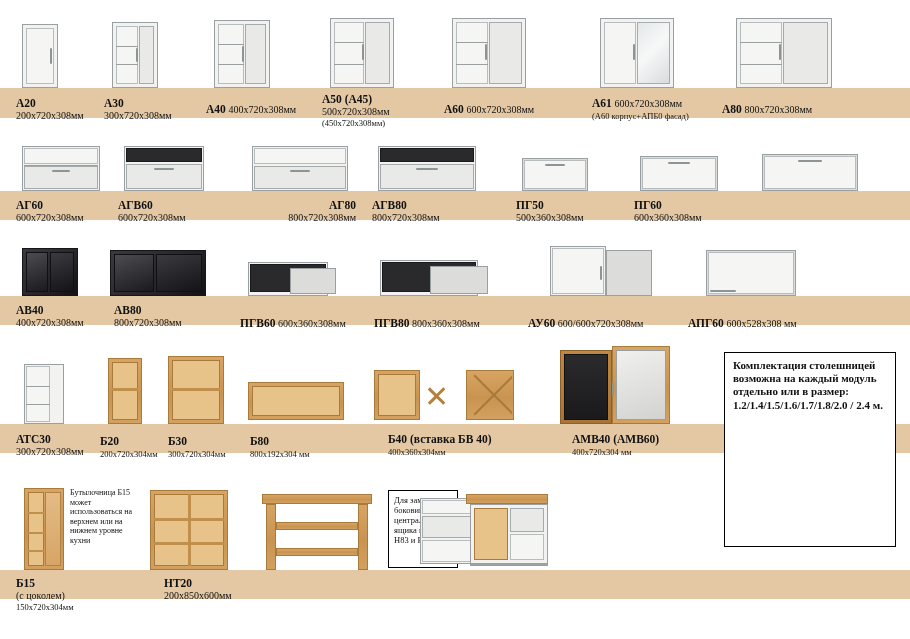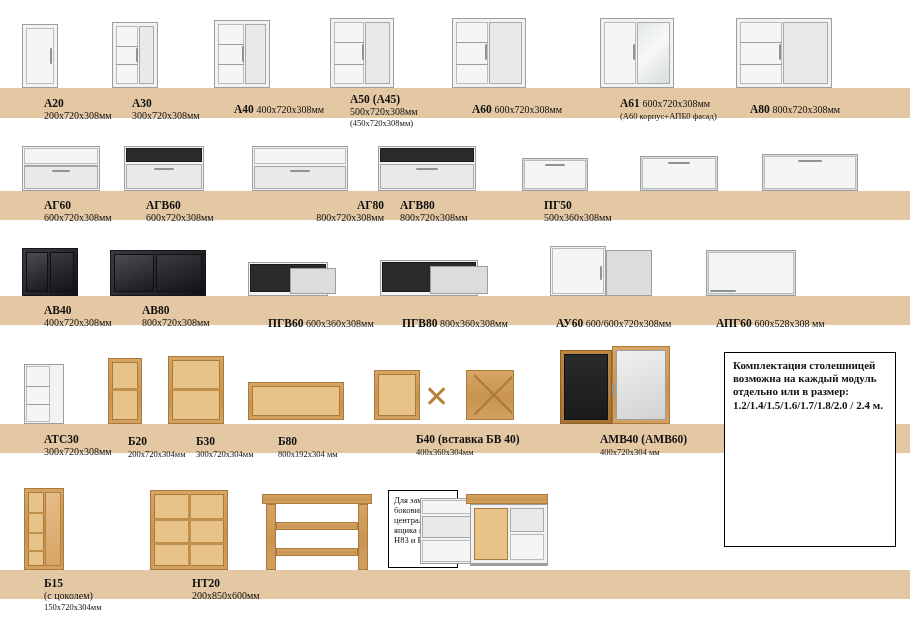--- a/index.html
+++ b/index.html
@@ -8,21 +8,21 @@
     background:#ffffff;
     font-family:"Liberation Serif", serif;
     color:#111;
     overflow:hidden;
     position:relative;
   }
   .page{position:relative;width:910px;height:639px;}
 
   
   .band{position:absolute;left:0;width:910px;background:#e4c8a4;}
-  .cap{position:absolute;font-size:10.5px;line-height:11.5px;color:#111;margin-left:28px;}
+  .cap{position:absolute;font-size:10.5px;line-height:11.5px;color:#111;}
   .cap b{font-weight:bold;font-size:11.5px;}
   .cap .dim{font-weight:normal;font-size:10px;}
   .cap .sub{font-weight:normal;font-size:8.5px;}
 
   
   .cab{position:absolute;box-sizing:border-box;}
   .body-white{background:#f2f2f0;border:1px solid #9aa0a2;}
   .body-gray{background:#dcdcda;border:1px solid #9aa0a2;}
   .panel{background:#e9e9e7;border:1px solid #a5abad;}
   .panel-lt{background:#f5f5f3;border:1px solid #b7bcbe;}
@@ -211,20 +211,24 @@
   <div class="cap" style="left:516px;top:200px;width:100px;">
     <b>ПГ50</b><br>
     <span class="dim">500х360х308мм</span>
   </div>
 
   <div>
     <div class="cab body-gray" style="left:640px;top:156px;width:78px;height:35px;"></div>
     <div class="cab panel-lt" style="left:642px;top:158px;width:74px;height:31px;"></div>
     <div class="handle" style="left:668px;top:162px;width:22px;height:2px;"></div>
   </div>
+  <div class="cap" style="left:634px;top:200px;width:110px;">
+    <b>ПГ60</b><br>
+    <span class="dim">600х360х308мм</span>
+  </div>
 
   <div>
     <div class="cab body-gray" style="left:762px;top:154px;width:96px;height:37px;"></div>
     <div class="cab panel-lt" style="left:764px;top:156px;width:92px;height:33px;"></div>
     <div class="handle" style="left:798px;top:160px;width:24px;height:2px;"></div>
   </div>
 
   <div>
     <div class="cab darkglass" style="left:22px;top:248px;width:56px;height:48px;"></div>
     <div class="cab" style="left:26px;top:252px;width:22px;height:40px;background:linear-gradient(160deg,#4b4b50,#1b1b1f);border:1px solid #101014;"></div>
@@ -357,20 +361,23 @@
     <p>Комплектация столешницей возможна на каждый модуль отдельно или в размер: 1.2/1.4/1.5/1.6/1.7/1.8/2.0 / 2.4 м.</p>
   </div>
 
   <div>
     <div class="cab wood" style="left:24px;top:488px;width:40px;height:82px;"></div>
     <div class="cab" style="left:28px;top:492px;width:16px;height:74px;background:#e7c289;border:1px solid #a87a3c;"></div>
     <div class="shelf" style="left:28px;top:512px;width:16px;height:2px;"></div>
     <div class="shelf" style="left:28px;top:532px;width:16px;height:2px;"></div>
     <div class="shelf" style="left:28px;top:550px;width:16px;height:2px;"></div>
     <div class="cab wood-lt" style="left:45px;top:492px;width:16px;height:74px;"></div>
+  </div>
+  <div class="tinytxt" style="left:70px;top:488px;width:68px;">
+    <span>Бутылочница Б15 может использоваться на верхнем или на нижнем уровне кухни</span>
   </div>
   <div class="cap" style="left:16px;top:578px;width:100px;">
     <b>Б15</b><br>
     <span class="dim">(с цоколем)</span><br>
     <span class="sub">150х720х304мм</span>
   </div>
 
   <div>
     <div class="cab wood" style="left:150px;top:490px;width:78px;height:80px;"></div>
     <div class="cab" style="left:154px;top:494px;width:70px;height:72px;background:#e7c289;border:1px solid #a87a3c;"></div>

